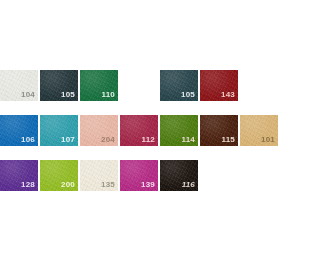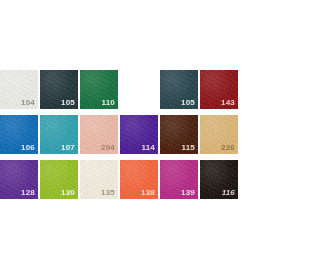--- a/index.html
+++ b/index.html
@@ -25,21 +25,21 @@
     display: flex;
     flex-direction: row;
     align-items: flex-start;
     height: 43px;
     margin-bottom: 2px;
   }
 
   .swatch-cell {
     position: relative;
     width: 38px;
-    height: 39px;
+    height: 31px;
     margin-right: 2px;
     box-sizing: border-box;
     overflow: hidden;
     flex: 0 0 auto;
   }
 
   .swatch-cell.empty {
     background: transparent !important;
   }
 
@@ -114,56 +114,56 @@
       <div class="swatch-cell" style="background-color: rgb(47, 159, 173);">
         <span class="texture"></span>
         <span class="sheen"></span>
         <span class="swatch-code" style="color: rgb(226, 244, 246); margin-top: 30px;">107</span>
       </div>
       <div class="swatch-cell" style="background-color: rgb(232, 183, 166);">
         <span class="texture"></span>
         <span class="sheen"></span>
         <span class="swatch-code" style="color: rgb(160, 125, 112);">204</span>
       </div>
-      <div class="swatch-cell" style="background-color: #4c1d95;">
+      <div class="swatch-cell" style="background-color: rgb(163, 37, 71);">
+        <span class="texture"></span>
+        <span class="sheen"></span>
+        <span class="swatch-code" style="color: rgb(246, 213, 221);">112</span>
+      </div>
+      <div class="swatch-cell" style="background-color: #4d7c0f;">
         <span class="texture"></span>
         <span class="sheen"></span>
         <span class="swatch-code" style="color: rgb(239, 220, 210);">114</span>
       </div>
       <div class="swatch-cell" style="background-color: rgb(74, 31, 13);">
         <span class="texture"></span>
         <span class="sheen"></span>
         <span class="swatch-code" style="color: rgb(234, 220, 211);">115</span>
       </div>
       <div class="swatch-cell" style="background-color: rgb(217, 180, 118);">
         <span class="texture"></span>
         <span class="sheen"></span>
-        <span class="swatch-code" style="color: rgb(141, 114, 73);">226</span>
+        <span class="swatch-code" style="color: rgb(141, 114, 73);">101</span>
       </div>
     </div>
     <div class="swatch-row">
       <div class="swatch-cell" style="background-color: rgb(92, 45, 145);">
         <span class="texture"></span>
         <span class="sheen"></span>
         <span class="swatch-code" style="color: rgb(230, 220, 242);">128</span>
       </div>
       <div class="swatch-cell" style="background-color: rgb(147, 189, 36);">
         <span class="texture"></span>
         <span class="sheen"></span>
-        <span class="swatch-code" style="color: rgb(241, 247, 217);">130</span>
+        <span class="swatch-code" style="color: rgb(241, 247, 217);">200</span>
       </div>
       <div class="swatch-cell" style="background-color: rgb(239, 234, 219); text-align: center;">
         <span class="texture"></span>
         <span class="sheen"></span>
         <span class="swatch-code" style="color: rgb(156, 150, 133);">135</span>
-      </div>
-      <div class="swatch-cell" style="background-color: rgb(242, 101, 60);">
-        <span class="texture"></span>
-        <span class="sheen"></span>
-        <span class="swatch-code" style="color: rgb(251, 214, 199);">138</span>
       </div>
       <div class="swatch-cell" style="background-color: rgb(181, 42, 133);">
         <span class="texture"></span>
         <span class="sheen"></span>
         <span class="swatch-code" style="color: rgb(247, 216, 236);">139</span>
       </div>
       <div class="swatch-cell" style="background-color: rgb(28, 20, 15);">
         <span class="texture"></span>
         <span class="sheen"></span>
         <span class="swatch-code" style="color: rgb(222, 213, 205); font-style: italic;">116</span>

